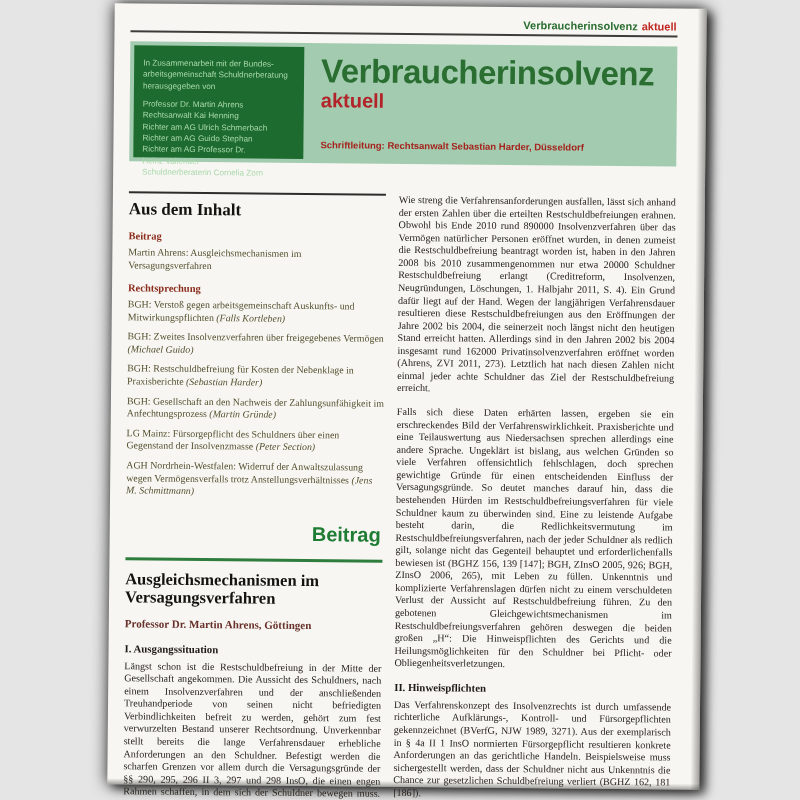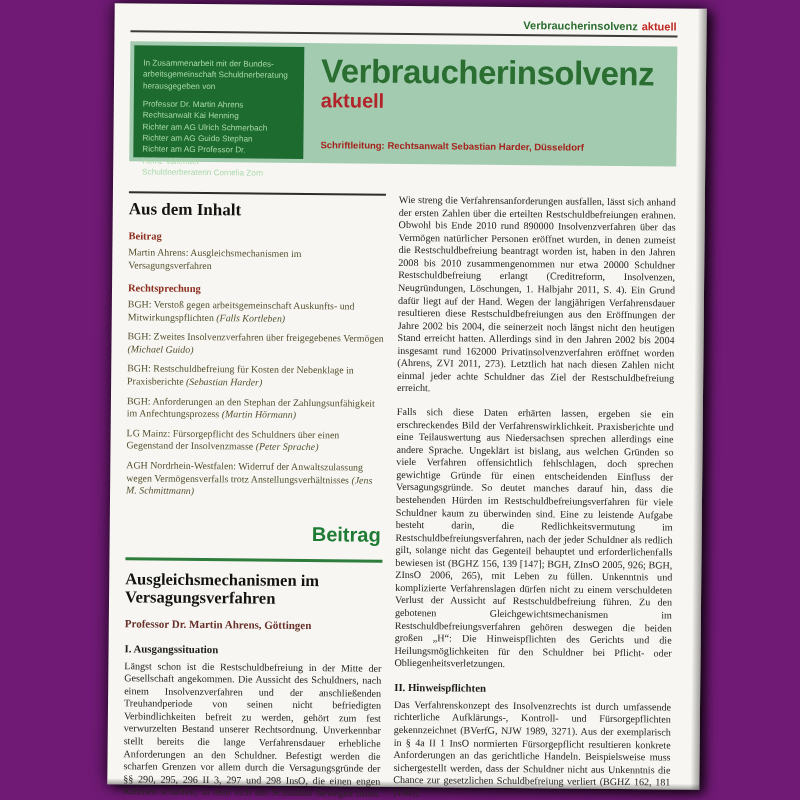--- a/index.html
+++ b/index.html
@@ -1,16 +1,16 @@
 <!DOCTYPE html>
 <html><head>
 <meta charset="utf-8">
 <style>
   html,body{margin:0;padding:0;background:#000;}
-  .photo{position:relative;width:800px;height:800px;background:#701a75;overflow:hidden;
+  .photo{position:relative;width:800px;height:800px;background:#e5e5e5;overflow:hidden;
          font-family:"Liberation Serif",serif;}
   .page{position:absolute;left:111px;top:6px;width:592px;height:781px;background:#f7f6f2;
         transform:rotate(0.55deg);transform-origin:50% 50%;
         box-shadow:0 0 16px rgba(0,0,0,.85), 6px 4px 10px rgba(0,0,0,.6);}
   .page::before{content:"";position:absolute;right:0;top:0;bottom:0;width:9px;
         background:linear-gradient(to right,rgba(0,0,0,0),rgba(90,88,84,.55));}
   .page::after{content:"";position:absolute;left:0;right:0;bottom:0;height:6px;
         background:linear-gradient(to bottom,rgba(0,0,0,0),rgba(60,60,58,.45));}
   .content{position:absolute;left:16px;right:29px;top:12px;}
 
@@ -108,26 +108,26 @@
           </div>
           <div class="toc-item">
             <span>BGH: Zweites Insolvenzverfahren über freigegebenes Vermögen</span>
             <span class="auth">(Michael Guido)</span>
           </div>
           <div class="toc-item">
             <span>BGH: Restschuldbefreiung für Kosten der Nebenklage in Praxisberichte</span>
             <span class="auth">(Sebastian Harder)</span>
           </div>
           <div class="toc-item">
-            <span>BGH: Anforderungen an den Stephan der Zahlungsunfähigkeit im Anfechtungsprozess</span>
-            <span class="auth">(Martin Hörmann)</span>
+            <span>BGH: Gesellschaft an den Nachweis der Zahlungsunfähigkeit im Anfechtungsprozess</span>
+            <span class="auth">(Martin Gründe)</span>
           </div>
           <div class="toc-item">
             <span>LG Mainz: Fürsorgepflicht des Schuldners über einen Gegenstand der Insolvenzmasse</span>
-            <span class="auth">(Peter Sprache)</span>
+            <span class="auth">(Peter Section)</span>
           </div>
           <div class="toc-item">
             <span>AGH Nordrhein-Westfalen: Widerruf der Anwaltszulassung wegen Vermögensverfalls trotz Anstellungsverhältnisses</span>
             <span class="auth">(Jens M. Schmittmann)</span>
           </div>
 
           <div class="section-beitrag">Beitrag</div>
 
           <div class="art-rule"></div>
           <div class="art-title">Ausgleichsmechanismen im Versagungsverfahren</div>

